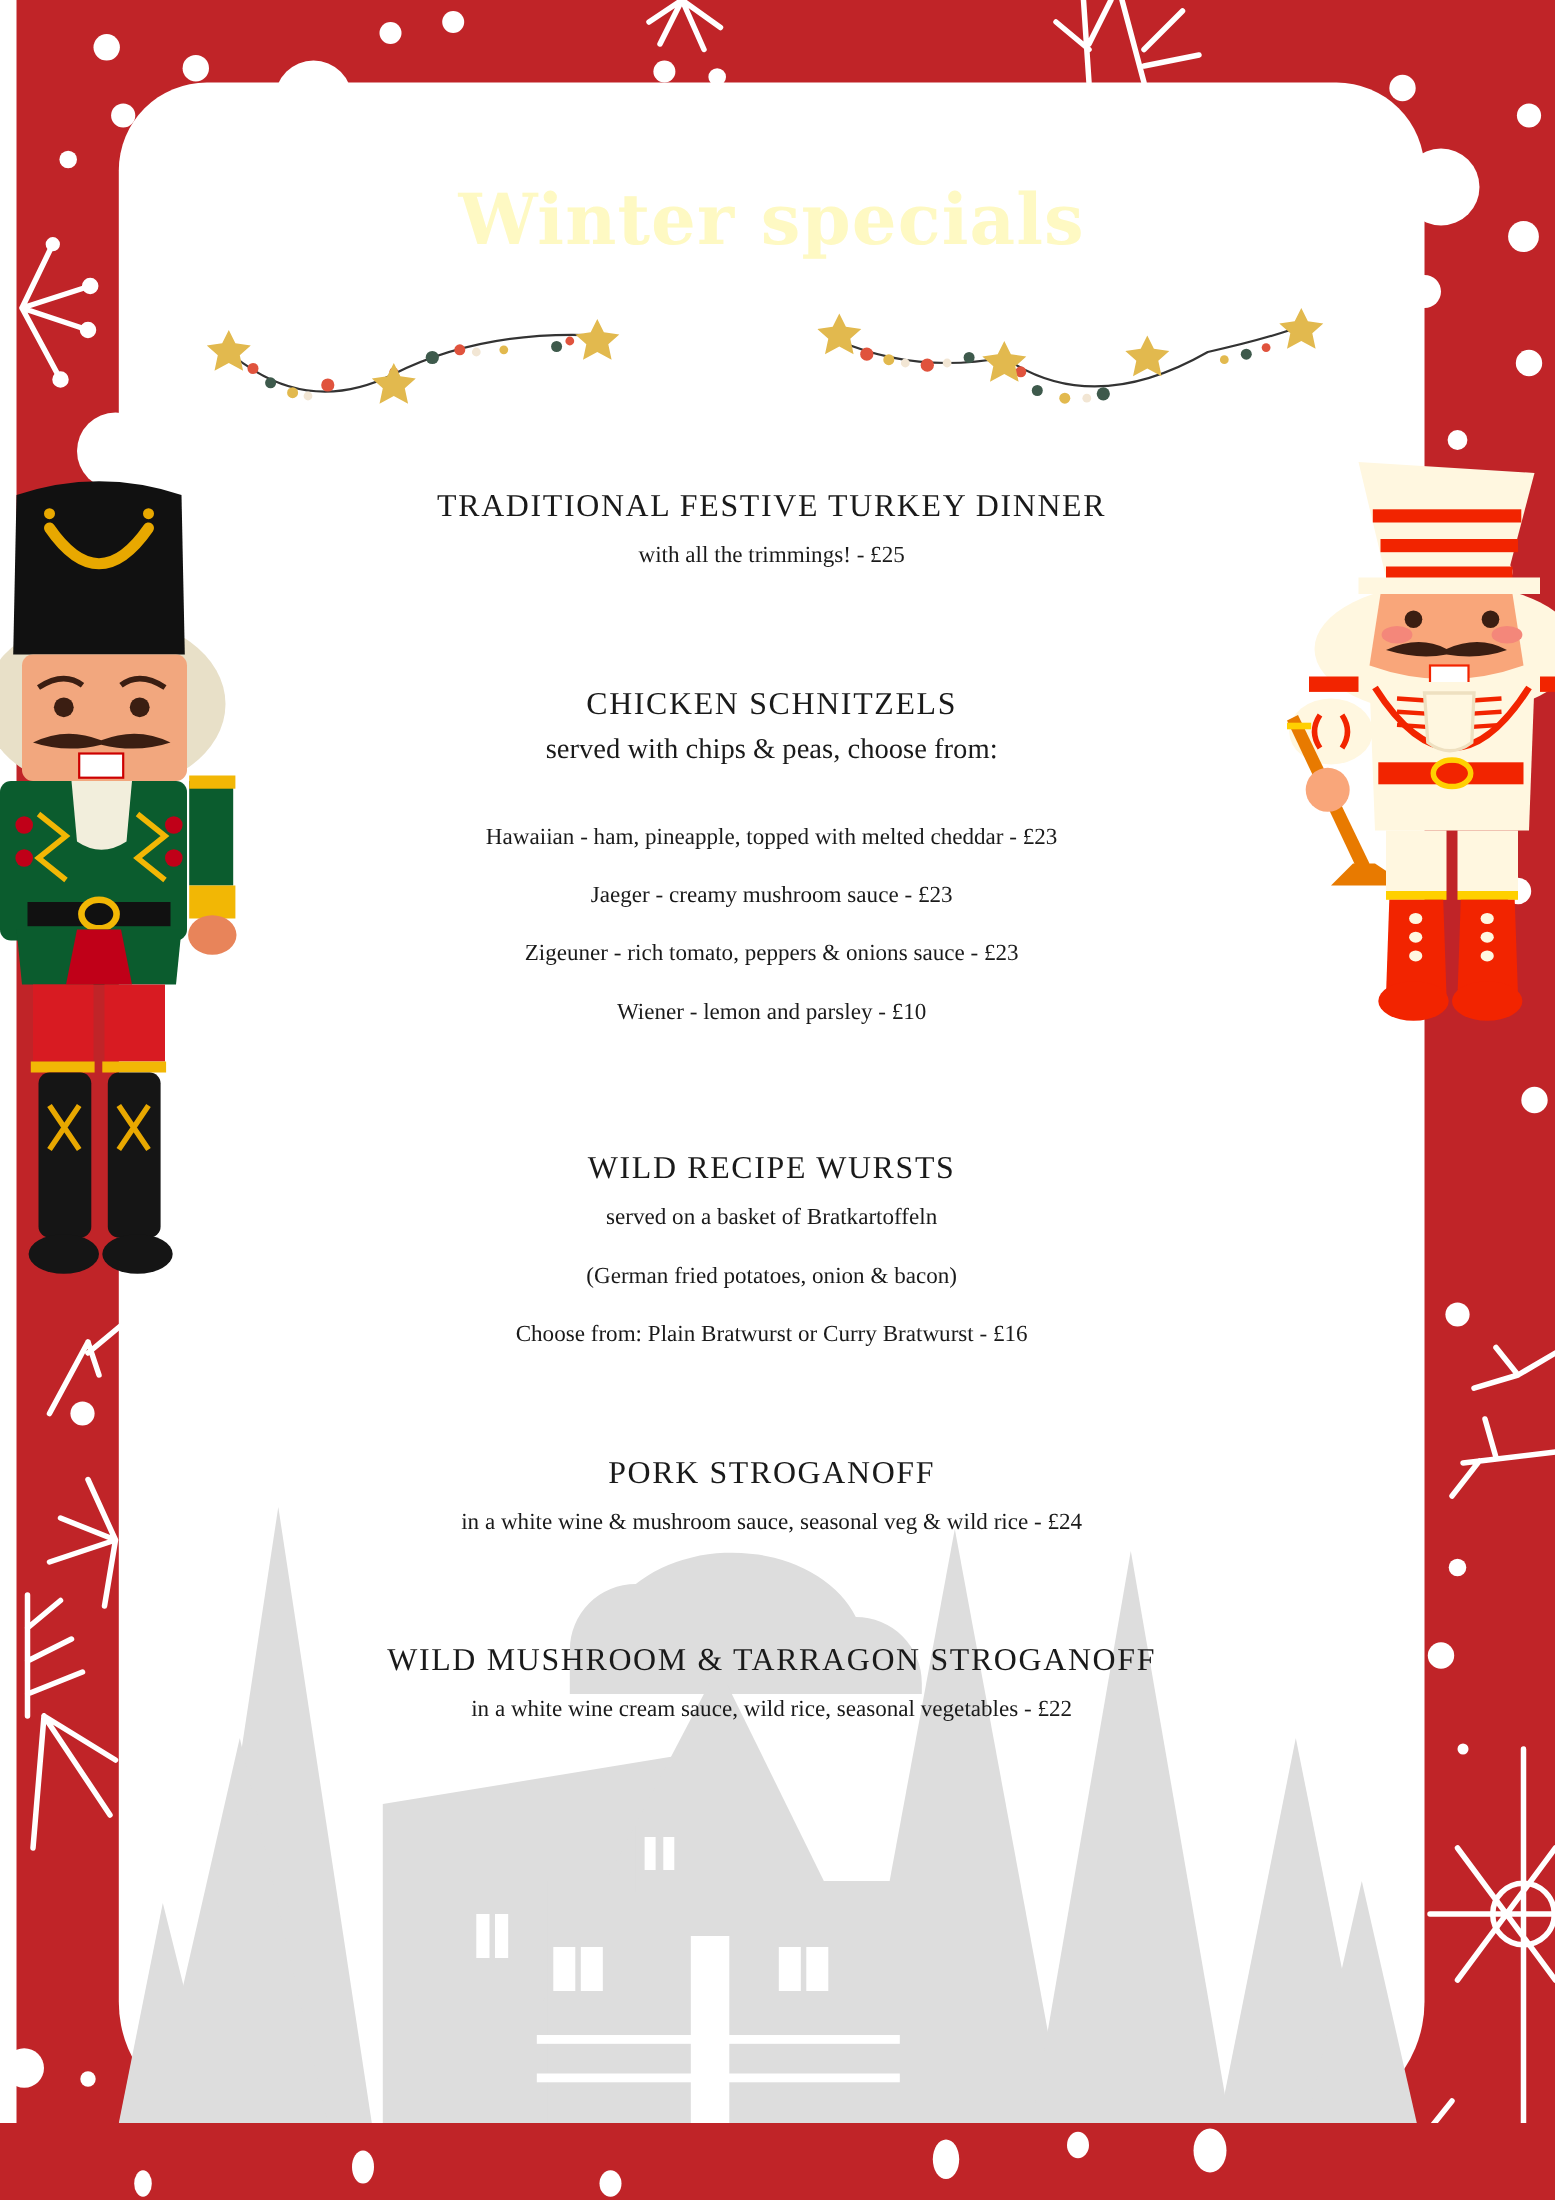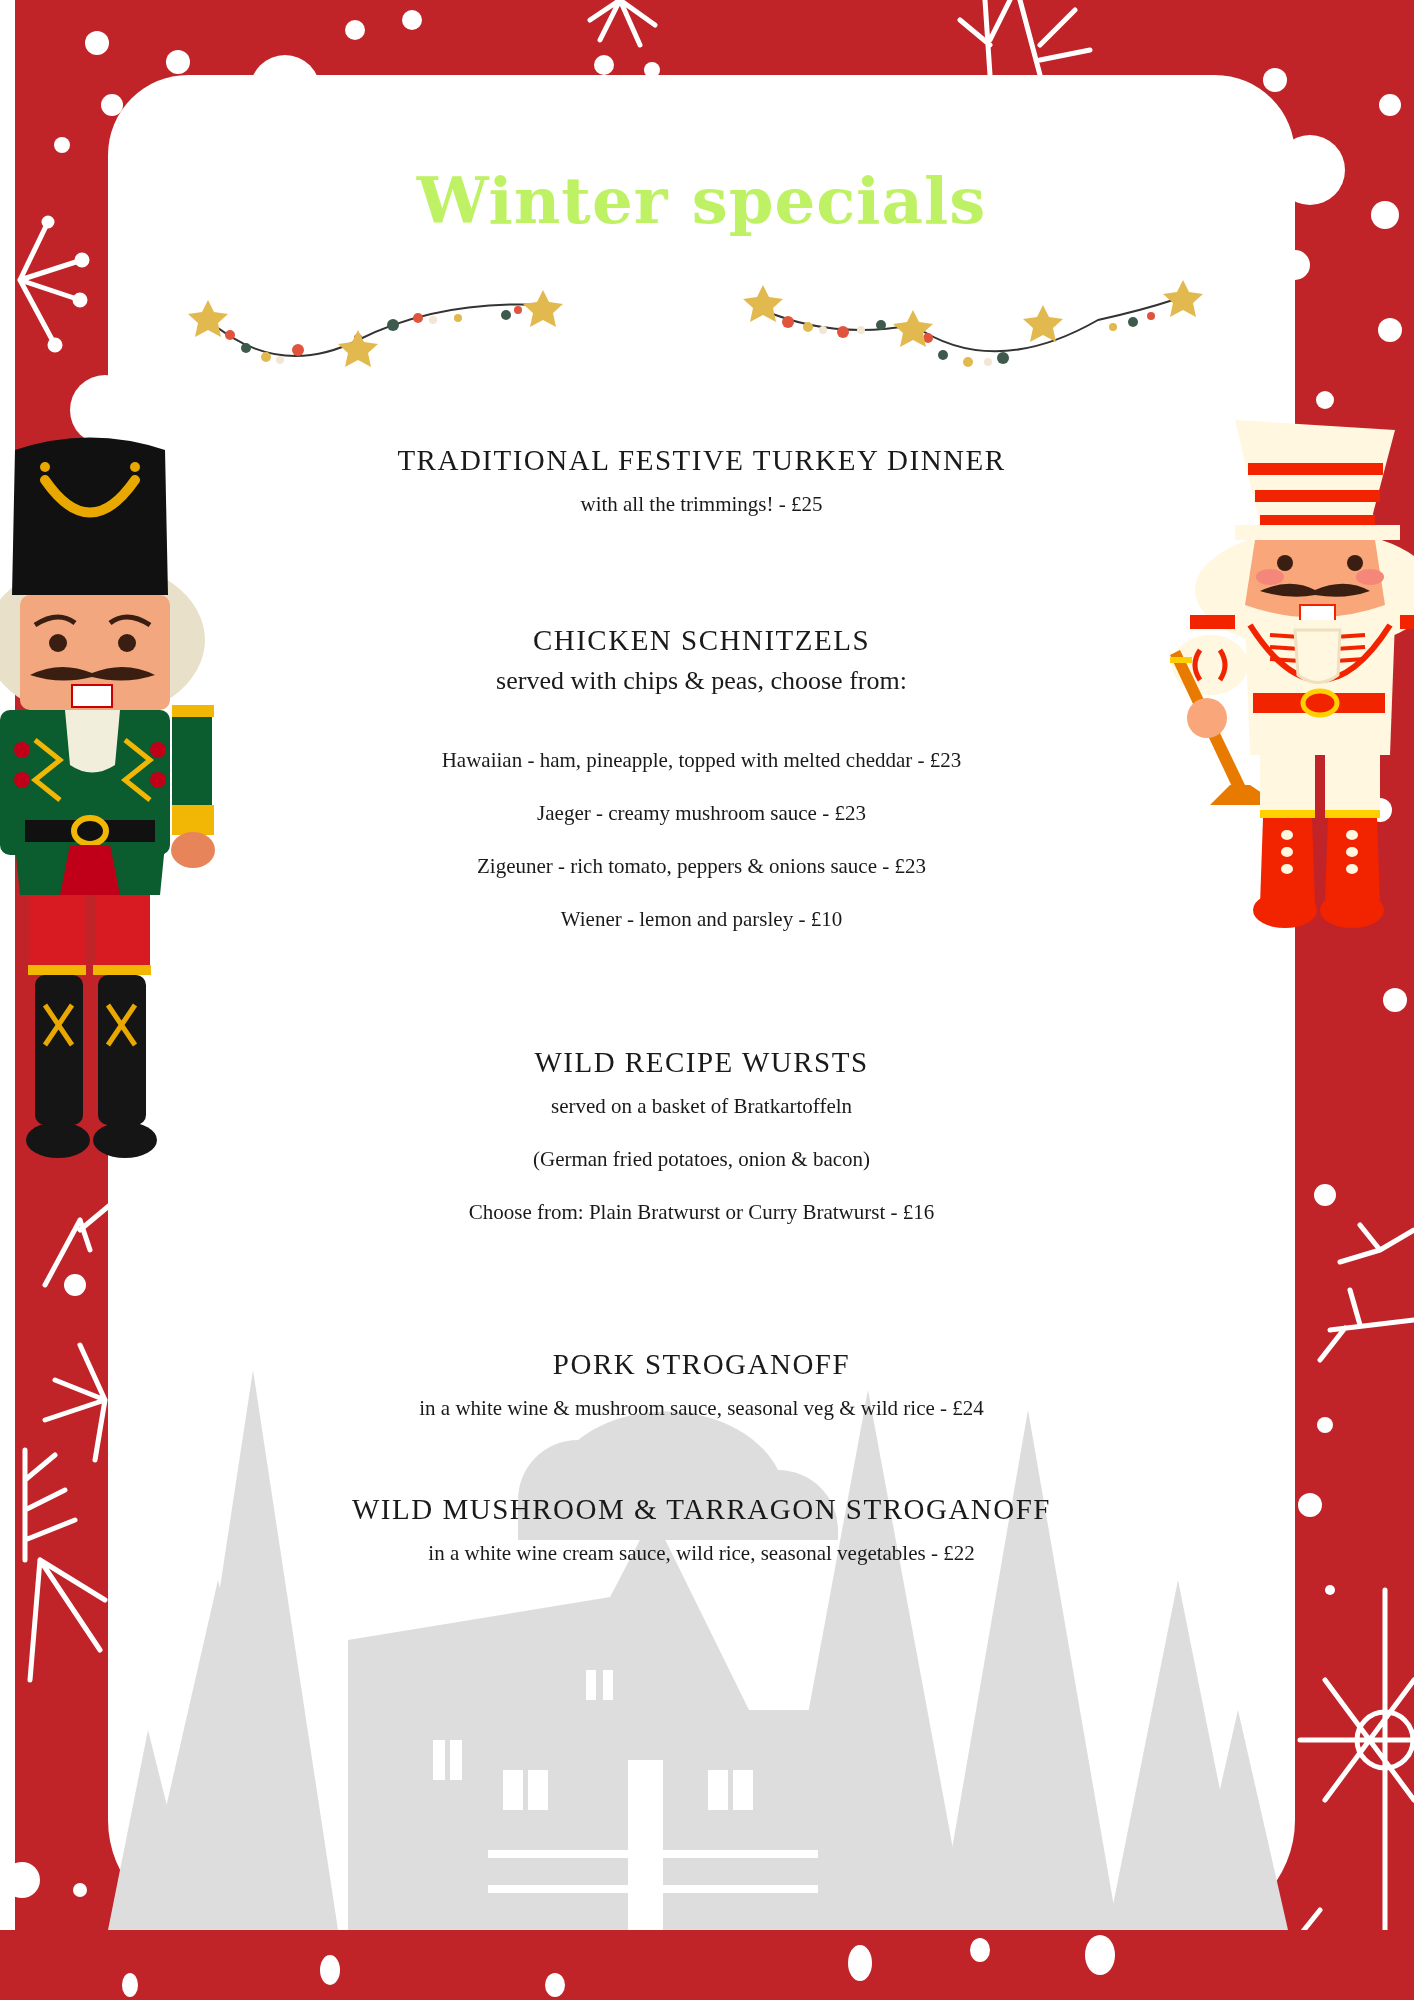--- a/index.html
+++ b/index.html
@@ -14,21 +14,21 @@
       position: absolute; left: 108px; top: 75px; width: 1187px; height: 1855px;
       background: #ffffff; border-radius: 80px 80px 110px 110px;
     }
     .bump { position: absolute; background: #fff; border-radius: 50%; }
     .scene { position: absolute; left: 108px; top: 1330px; width: 1187px; height: 670px; }
     .bottom-band { position: absolute; left: 0; top: 1930px; width: 1414px; height: 70px; background: #C02428; }
     .content { position: absolute; left: 108px; top: 75px; width: 1187px; text-align: center; color: #1a1a1a; }
     .title {
       position: absolute; left: 0; right: 0; top: 88px;
       font-family: "DejaVu Serif", serif; font-weight: bold; font-size: 64px; letter-spacing: 1px;
-      color: #bef264;
+      color: #fef9c3;
     }
     .garland { position: absolute; top: 205px; }
     .section { position: absolute; left: 0; right: 0; }
     .heading { font-size: 29px; letter-spacing: 1.5px; font-weight: normal; line-height: 1.2; }
     .line { font-size: 21px; line-height: 53px; }
     .line.small { font-size: 26px; }
     .nutcracker { position: absolute; }
   </style>
 </head>
 <body>
@@ -220,21 +220,21 @@
     <div class="line">Wiener - lemon and parsley - £10</div>
   </div>
 
   <div class="section" style="top:970px;">
     <div class="heading">WILD RECIPE WURSTS</div>
     <div class="line">served on a basket of Bratkartoffeln</div>
     <div class="line">(German fried potatoes, onion &amp; bacon)</div>
     <div class="line">Choose from: Plain Bratwurst or Curry Bratwurst - £16</div>
   </div>
 
-  <div class="section" style="top:1247px;margin-top:25px;">
+  <div class="section" style="top:1247px;">
     <div class="heading">PORK STROGANOFF</div>
     <div class="line">in a white wine &amp; mushroom sauce, seasonal veg &amp; wild rice - £24</div>
   </div>
 
   <div class="section" style="top:1417px;">
     <div class="heading">WILD MUSHROOM &amp; TARRAGON STROGANOFF</div>
     <div class="line">in a white wine cream sauce, wild rice, seasonal vegetables - £22</div>
   </div>
 </div>
 

